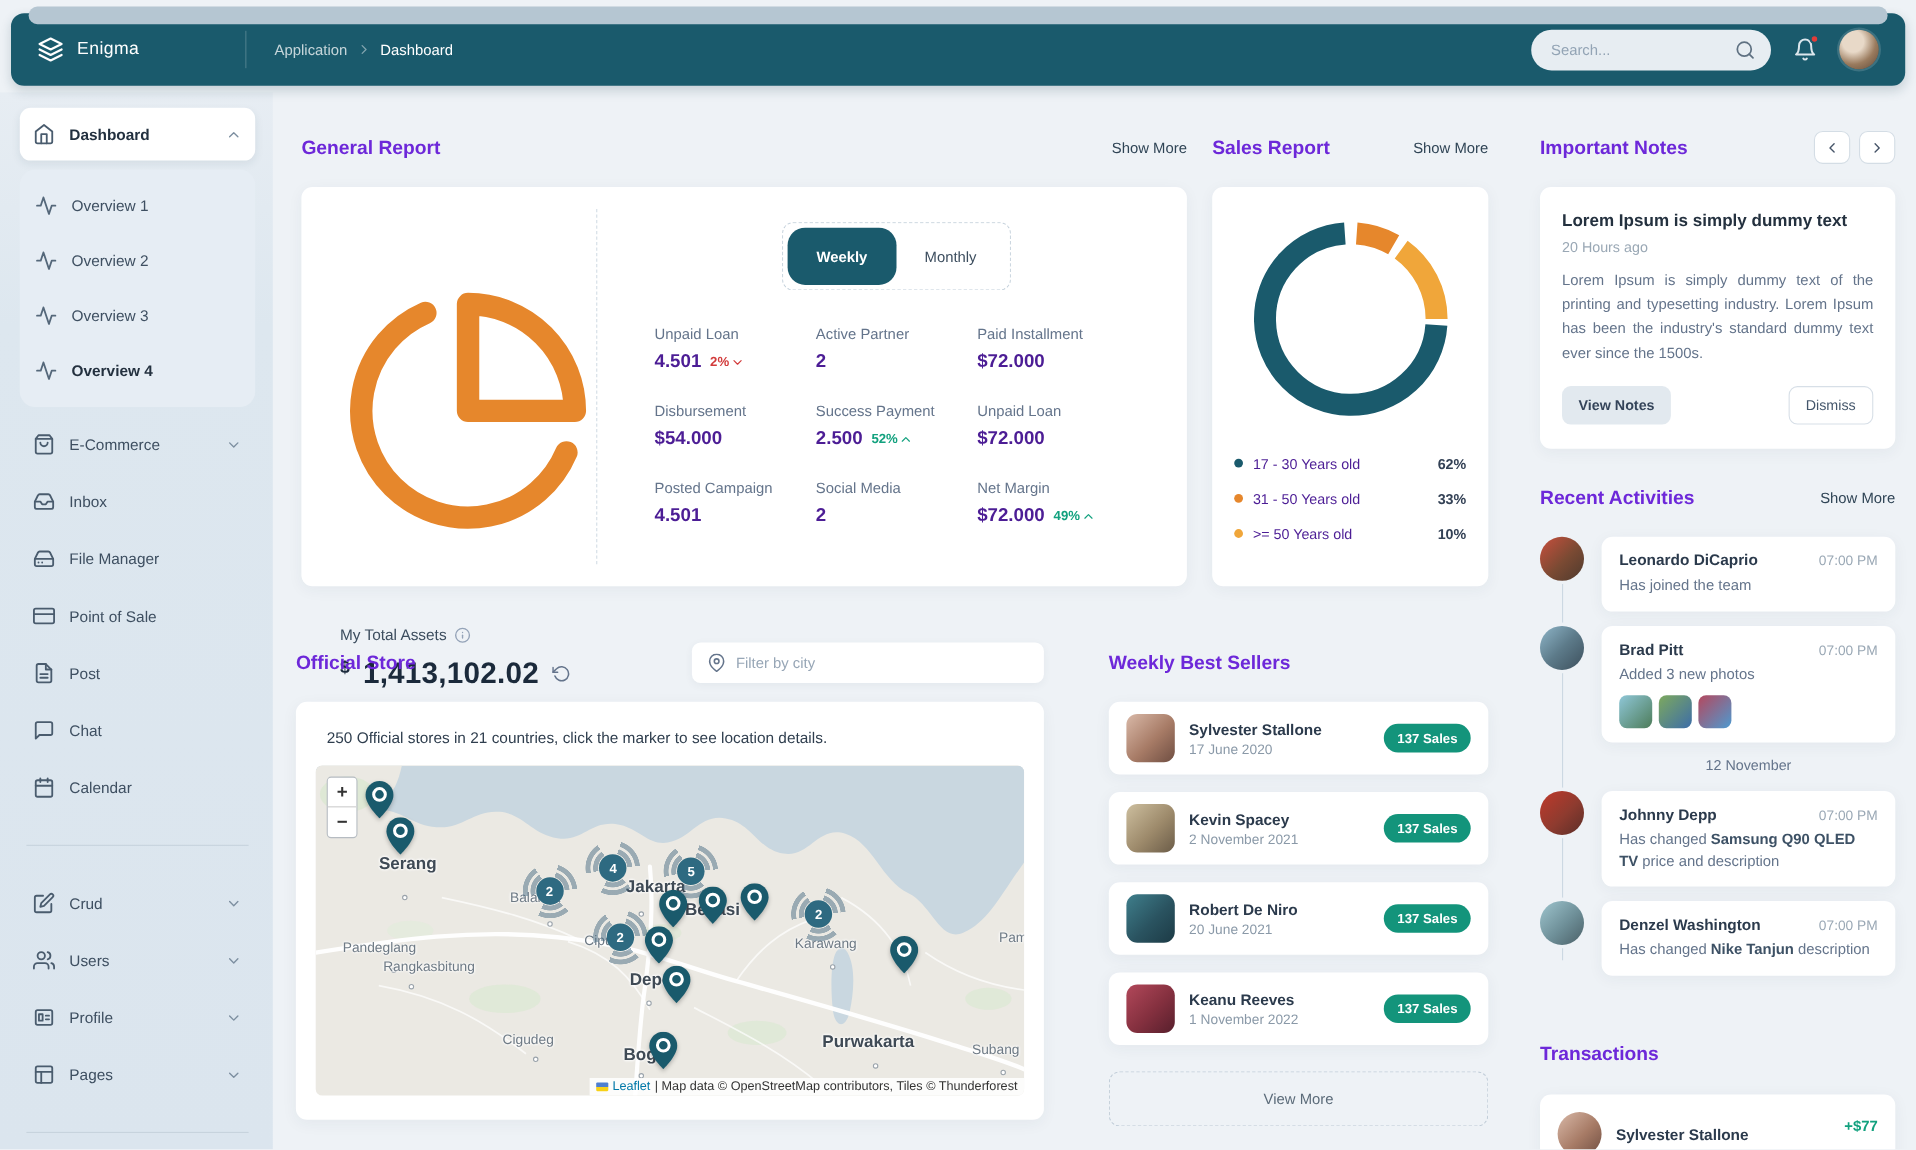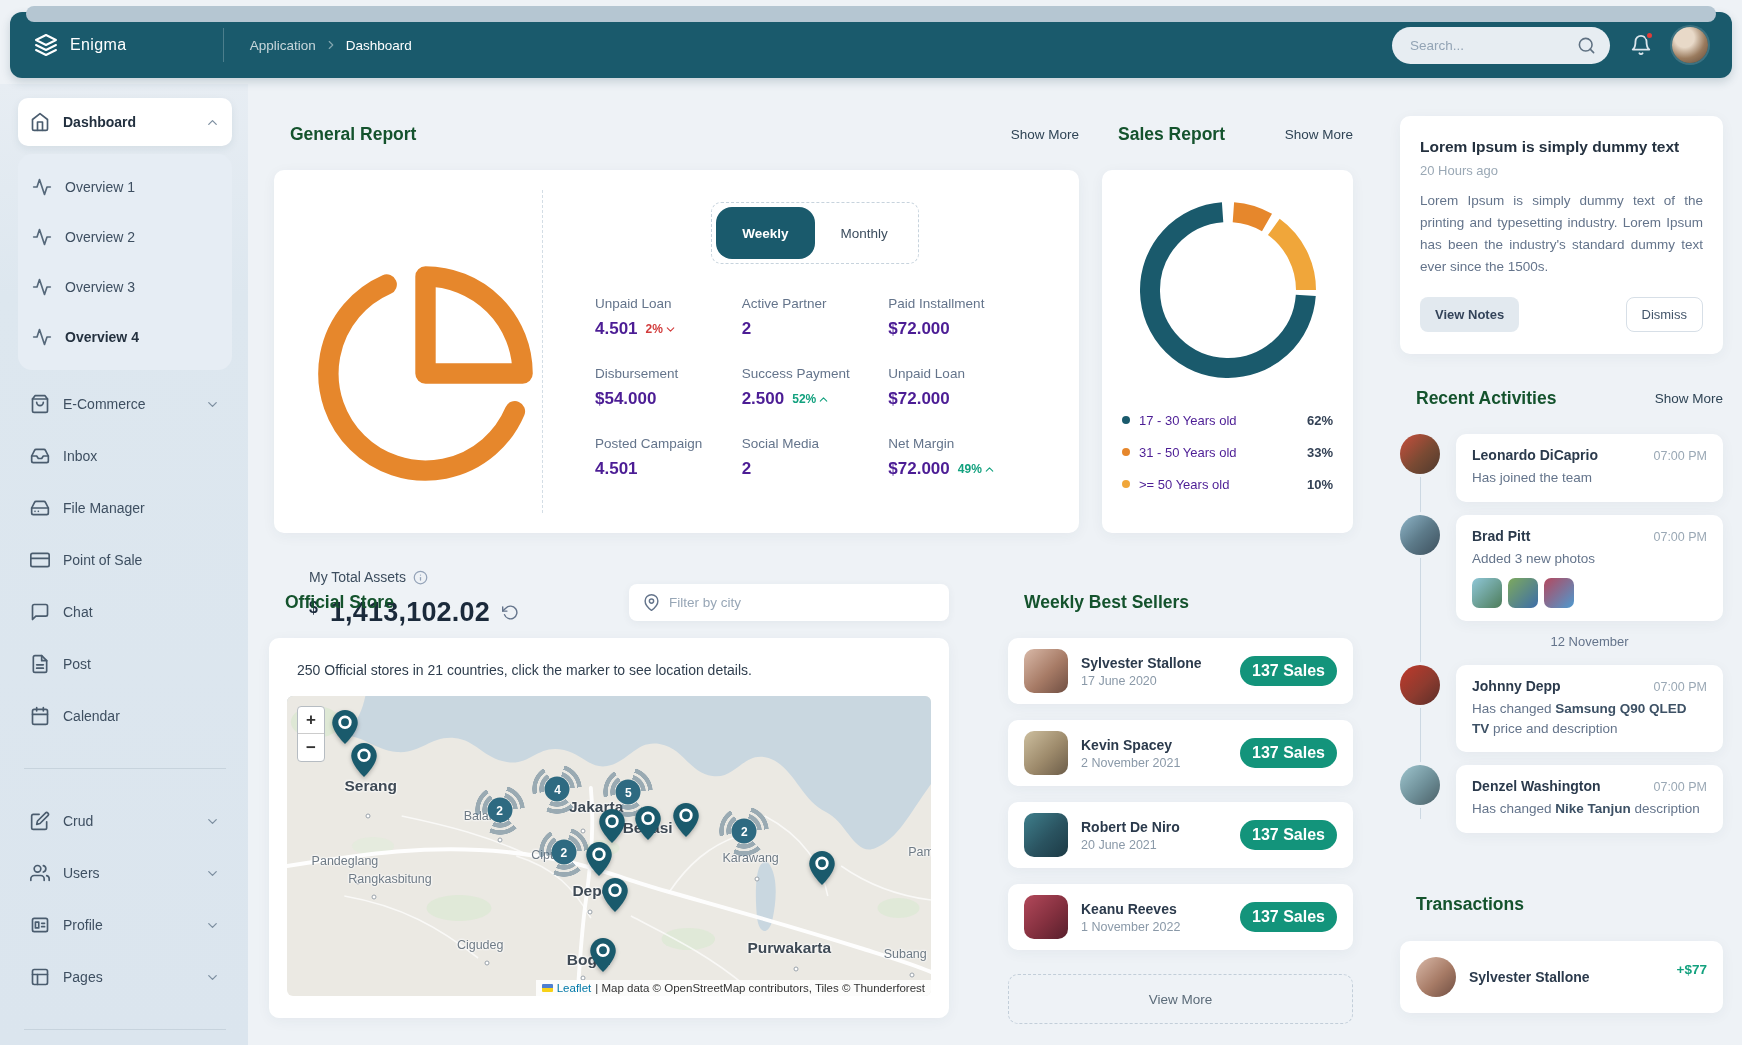--- a/index.html
+++ b/index.html
@@ -38,21 +38,21 @@
   .sb-item.active .sb-label{font-weight:700;}
   .sb-sub{background:#e6edf4;border-radius:14px;padding:8px 0;margin:8px 0;}
   .sb-sub .sb-item{height:50px;border-radius:0;padding:0 12px 0 14px;}
   .sb-sub .sb-item .sb-ic{color:#55687a;}
   .sb-sub .sb-item.sel .sb-label{font-weight:700;color:#24313f;}
   .sb-divider{height:1px;background:#c7d3dd;margin:26px 6px;}
 
   
   .col{position:absolute;}
   .sec-head{display:flex;align-items:center;justify-content:space-between;height:36px;margin-bottom:18px;}
-  .sec-head h2{margin:16px;font-size:17.5px;font-weight:700;color:#14532d;}
+  .sec-head h2{margin:0;font-size:17.5px;font-weight:700;color:#6d28d9;}
   .show-more{font-size:13.5px;color:#2f4455;cursor:pointer;}
   .card{background:#fff;border-radius:10px;box-shadow:0 3px 14px rgba(44,62,80,.05);position:relative;}
   .card.stack::after{content:"";position:absolute;left:16px;right:16px;bottom:-9px;height:18px;background:rgba(255,255,255,.62);border-radius:12px;z-index:-1;}
 
   
   .col-general{left:274px;top:116px;width:805px;}
   .gr-card{height:363px;display:flex;}
   .gr-left{width:268px;padding:44px 0 0 35px;}
   .pie-ic{width:40px;height:40px;color:#e6872c;}
   .ta-label{margin-top:36px;display:flex;align-items:center;gap:7px;font-size:14px;color:#3c4d5e;}
@@ -118,21 +118,21 @@
   .attribution{position:absolute;right:0;bottom:0;background:rgba(255,255,255,.85);padding:2px 6px;font-size:11.5px;color:#333;z-index:3;display:flex;align-items:center;gap:4px;}
   .attribution .flag{width:11px;height:8px;display:inline-block;background:linear-gradient(180deg,#4e7fd0 0 50%,#f7d117 50% 100%);border-radius:1px;}
   .attribution .lf{color:#0078a8;cursor:pointer;}
 
   
   .col-sellers{left:1008px;top:584px;width:345px;}
   .seller{height:66px;margin-bottom:16px;display:flex;align-items:center;gap:13px;padding:0 16px;}
   .sq-av{width:44px;height:44px;border-radius:10px;flex:none;}
   .seller .s-name{font-size:14px;font-weight:700;color:#2b3a4c;}
   .seller .s-date{font-size:12.5px;color:#8a99a8;margin-top:3px;}
-  .badge{margin-left:auto;background:#13947b;color:#fff;font-size:16px;font-weight:700;padding:6px 12px;border-radius:999px;}
+  .badge{margin-left:auto;background:#13947b;color:#fff;font-size:12px;font-weight:700;padding:6px 12px;border-radius:999px;}
   .view-more{margin-top:24px;height:50px;border:1px dashed #c2ced9;border-radius:10px;display:flex;align-items:center;justify-content:center;
     font-size:13.5px;color:#5b6b79;cursor:pointer;background:transparent;width:100%;font-family:inherit;}
 
   
   .col-right{left:1400px;top:116px;width:323px;}
   .nav-btns{display:flex;gap:8px;}
   .nav-btn{width:33px;height:30px;background:#fff;border:1px solid #d4dde5;border-radius:8px;display:flex;align-items:center;justify-content:center;cursor:pointer;}
   .nav-btn .ic{width:15px;height:15px;color:#475569;}
   .note-card{padding:22px 20px;}
   .note-title{font-size:15.5px;font-weight:700;color:#24313f;}
@@ -312,35 +312,35 @@
           <svg viewBox="0 0 24 24" fill="none" stroke="currentColor" stroke-width="2" stroke-linecap="round" stroke-linejoin="round">
             <rect x="1" y="4" width="22" height="16" rx="2" ry="2"></rect>
             <line x1="1" y1="10" x2="23" y2="10"></line>
           </svg>
         </span>
         <span class="sb-label">Point of Sale</span>
       </div>
       <div class="sb-item">
         <span class="sb-ic">
           <svg viewBox="0 0 24 24" fill="none" stroke="currentColor" stroke-width="2" stroke-linecap="round" stroke-linejoin="round">
-            <path d="M21 15a2 2 0 0 1-2 2H7l-4 4V5a2 2 0 0 1 2-2h14a2 2 0 0 1 2 2z"></path>
-          </svg>
-        </span>
-        <span class="sb-label">Chat</span>
-      </div>
-      <div class="sb-item">
-        <span class="sb-ic">
-          <svg viewBox="0 0 24 24" fill="none" stroke="currentColor" stroke-width="2" stroke-linecap="round" stroke-linejoin="round">
             <path d="M14 2H6a2 2 0 0 0-2 2v16a2 2 0 0 0 2 2h12a2 2 0 0 0 2-2V8z"></path>
             <polyline points="14 2 14 8 20 8"></polyline>
             <line x1="16" y1="13" x2="8" y2="13"></line>
             <line x1="16" y1="17" x2="8" y2="17"></line>
           </svg>
         </span>
         <span class="sb-label">Post</span>
+      </div>
+      <div class="sb-item">
+        <span class="sb-ic">
+          <svg viewBox="0 0 24 24" fill="none" stroke="currentColor" stroke-width="2" stroke-linecap="round" stroke-linejoin="round">
+            <path d="M21 15a2 2 0 0 1-2 2H7l-4 4V5a2 2 0 0 1 2-2h14a2 2 0 0 1 2 2z"></path>
+          </svg>
+        </span>
+        <span class="sb-label">Chat</span>
       </div>
       <div class="sb-item">
         <span class="sb-ic">
           <svg viewBox="0 0 24 24" fill="none" stroke="currentColor" stroke-width="2" stroke-linecap="round" stroke-linejoin="round">
             <rect x="3" y="4" width="18" height="18" rx="2" ry="2"></rect>
             <line x1="16" y1="2" x2="16" y2="6"></line>
             <line x1="8" y1="2" x2="8" y2="6"></line>
             <line x1="3" y1="10" x2="21" y2="10"></line>
           </svg>
         </span>
@@ -730,20 +730,39 @@
             <div class="s-name">Keanu Reeves</div>
             <div class="s-date">1 November 2022</div>
           </div>
           <span class="badge">137 Sales</span>
         </div>
       </div>
     <button class="view-more">View More</button>
   </section>
 
   <section class="col col-right">
+    <div class="sec-head">
+      <h2>Important Notes</h2>
+      <div class="nav-btns">
+        <span class="nav-btn">
+            <span class="ic">
+              <svg viewBox="0 0 24 24" fill="none" stroke="currentColor" stroke-width="2" stroke-linecap="round" stroke-linejoin="round">
+                <polyline points="15 18 9 12 15 6"></polyline>
+              </svg>
+            </span>
+          </span>
+        <span class="nav-btn">
+            <span class="ic">
+              <svg viewBox="0 0 24 24" fill="none" stroke="currentColor" stroke-width="2" stroke-linecap="round" stroke-linejoin="round">
+                <polyline points="9 18 15 12 9 6"></polyline>
+              </svg>
+            </span>
+          </span>
+      </div>
+    </div>
     <div class="card note-card">
       <div class="note-title">Lorem Ipsum is simply dummy text</div>
       <div class="note-time">20 Hours ago</div>
       <div class="note-body">Lorem Ipsum is simply dummy text of the printing and typesetting industry. Lorem Ipsum has been the industry's standard dummy text ever since the 1500s.</div>
       <div class="note-btns">
         <button class="btn-light">View Notes</button>
         <button class="btn-outline">Dismiss</button>
       </div>
     </div>
 

